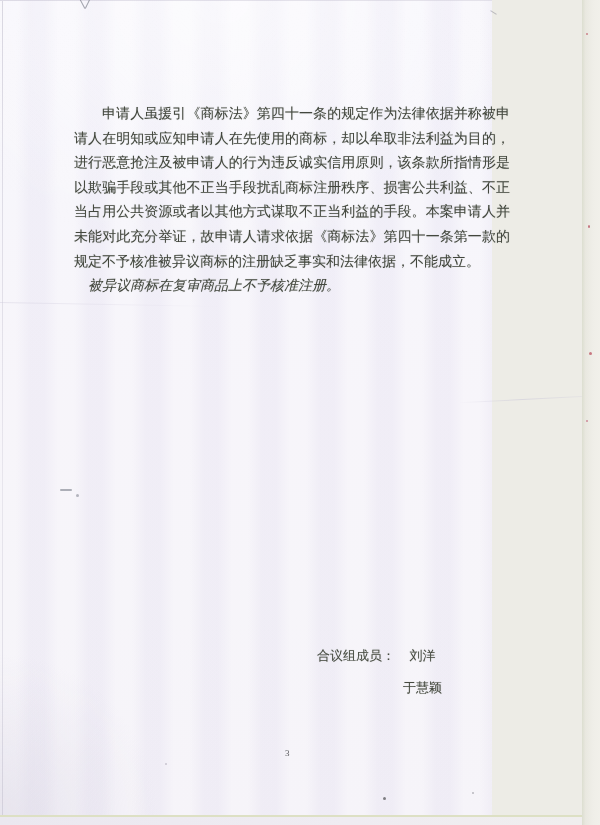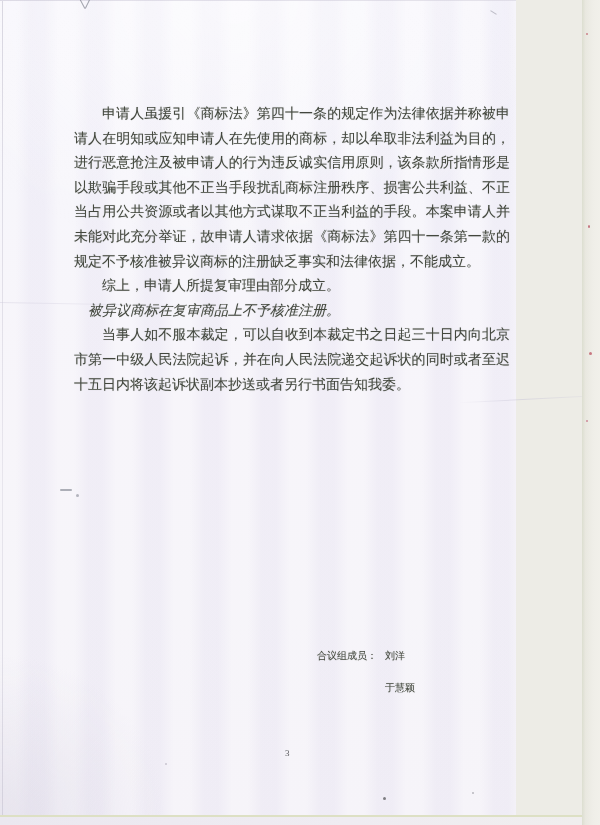--- a/index.html
+++ b/index.html
@@ -16,21 +16,20 @@
     width: 492px; height: 817px;
     background:
       radial-gradient(90% 45% at 45% 0%, rgba(255,255,255,0.55), rgba(255,255,255,0) 70%),
       radial-gradient(40% 25% at 0% 100%, rgba(213,209,224,0.45), rgba(213,209,224,0) 80%),
       repeating-linear-gradient(90deg,
         rgba(255,255,255,0.30) 0px, rgba(255,255,255,0.30) 16px,
         rgba(233,230,243,0.30) 30px, rgba(233,230,243,0.30) 44px,
         rgba(255,255,255,0.30) 58px),
       linear-gradient(180deg, #f5f3fa 0%, #f3f1f8 50%, #f2eff7 100%);
     border-top: 1px solid rgba(210,208,220,0.5);
-    padding-left: 24px;
   }
   
   .scanner-right {
     position: absolute; right: 0; top: 0; width: 18px; height: 100%;
     background: linear-gradient(90deg, #dcded0 0%, #e9e8e0 20%, #efeee8 60%, #f1f0ea 100%);
   }
   .scanner-bottom {
     position: absolute; left: 0; bottom: 0; width: 582px; height: 8px;
     background: linear-gradient(90deg, #ebe8f0 0%, #efecf2 60%, #f0eeee 100%);
     border-top: 2px solid #dde0c4;
@@ -42,24 +41,24 @@
     color: #43473e;
     text-shadow: 0 0 1px rgba(90,104,86,0.35);
     text-align: justify;
   }
   .textblock p { margin: 0; padding: 0; }
   .textblock p.indent { text-indent: 2em; }
   .textblock p.ruling { text-indent: 1em; font-style: italic; }
   .signature {
     position: absolute; left: 317px; top: 644px;
     display: flex; align-items: flex-start;
-    font-size: 10px; line-height: 22px; color: #464a40;
+    font-size: 13px; line-height: 22px; color: #464a40;
     text-shadow: 0 0 1px rgba(90,104,86,0.35);
   }
-  .sig-names { margin-left: 8px; }
+  .sig-names { margin-left: 8px; text-align: center; }
   .sig-names span { display: block; }
   .sig-names span + span { margin-top: 10px; }
   .page-number {
     position: absolute; left: 285px; top: 747px;
     font-size: 9px; color: #55565a;
   }
   
   .edge-line-left {
     position: absolute; left: 2px; top: 0; width: 1px; height: 817px;
     background: linear-gradient(180deg, rgba(186,183,199,0.5), rgba(186,183,199,0.25) 60%, rgba(186,183,199,0.45));
@@ -101,23 +100,21 @@
   .speck-gray-2 { left: 472px; top: 792px; width: 2px; height: 2px; background: rgba(140,140,148,0.6); }
   .speck-gray-3 { left: 165px; top: 762px; width: 2px; height: 2px; background: rgba(165,160,175,0.55); }
 </style>
 </head>
 <body>
 
 <div class="paper">
 
   <div class="textblock">
     <p class="indent">申请人虽援引《商标法》第四十一条的规定作为法律依据并称被申请人在明知或应知申请人在先使用的商标，却以牟取非法利益为目的，进行恶意抢注及被申请人的行为违反诚实信用原则，该条款所指情形是以欺骗手段或其他不正当手段扰乱商标注册秩序、损害公共利益、不正当占用公共资源或者以其他方式谋取不正当利益的手段。本案申请人并未能对此充分举证，故申请人请求依据《商标法》第四十一条第一款的规定不予核准被异议商标的注册缺乏事实和法律依据，不能成立。</p>
-    <p class="indent">综上，申请人所提复审理由部分成立。</p>
     <p class="ruling">被异议商标在复审商品上不予核准注册。</p>
-    <p class="indent">当事人如不服本裁定，可以自收到本裁定书之日起三十日内向北京市第一中级人民法院起诉，并在向人民法院递交起诉状的同时或者至迟十五日内将该起诉状副本抄送或者另行书面告知我委。</p>
   </div>
 
   <div class="signature">
     <span class="sig-label">合议组成员：</span>
     <span class="sig-names">
       <span>刘洋</span>
       <span>于慧颖</span>
     </span>
   </div>
 

